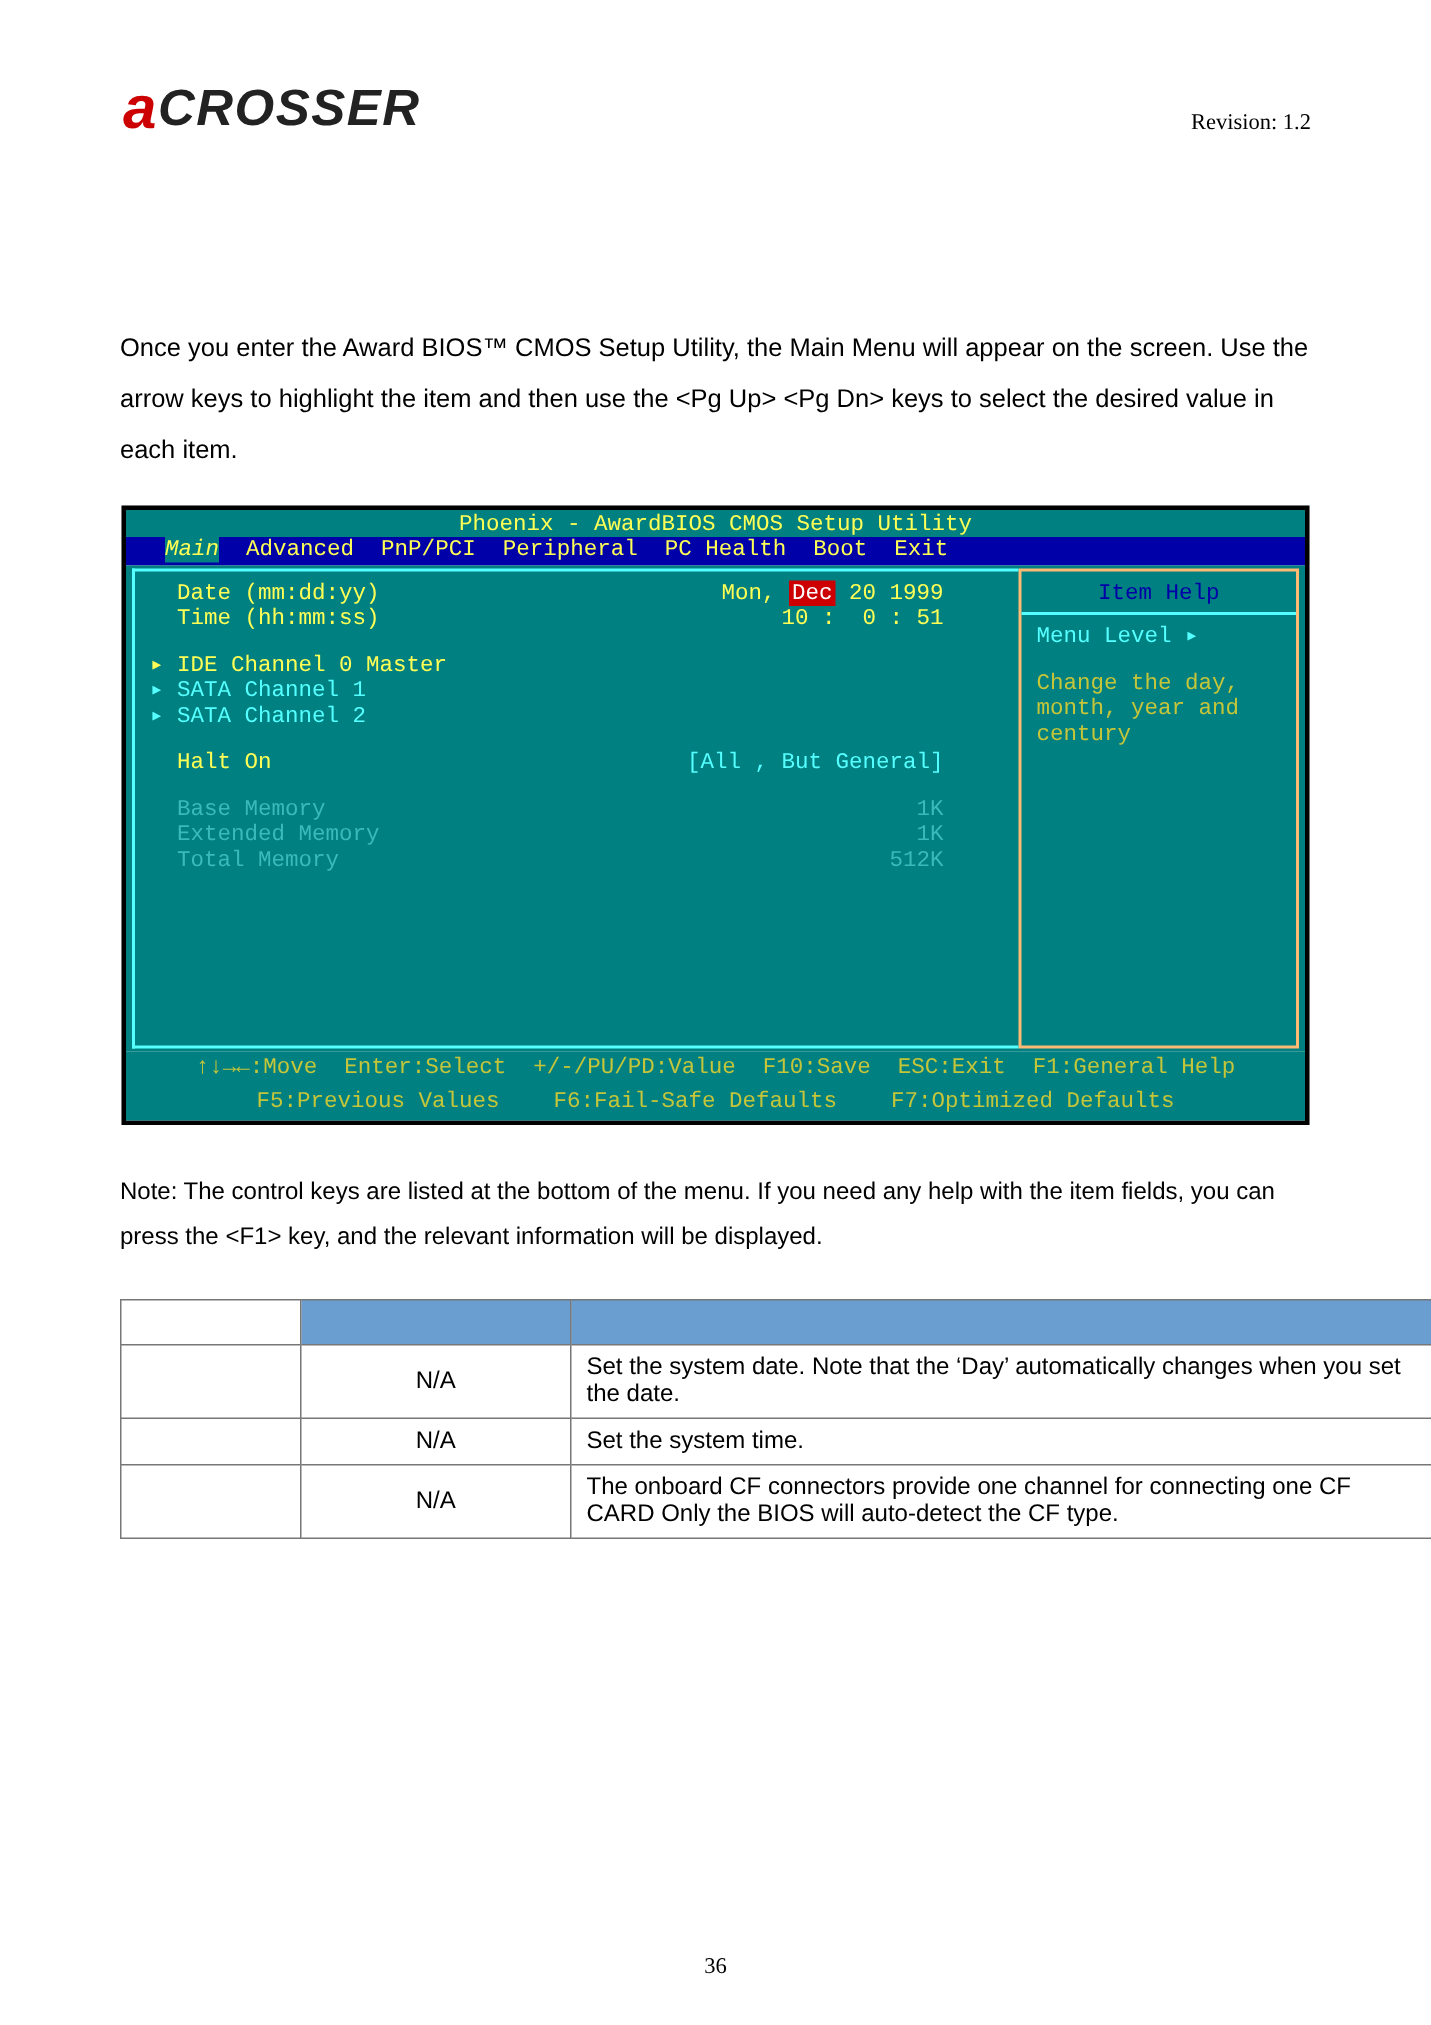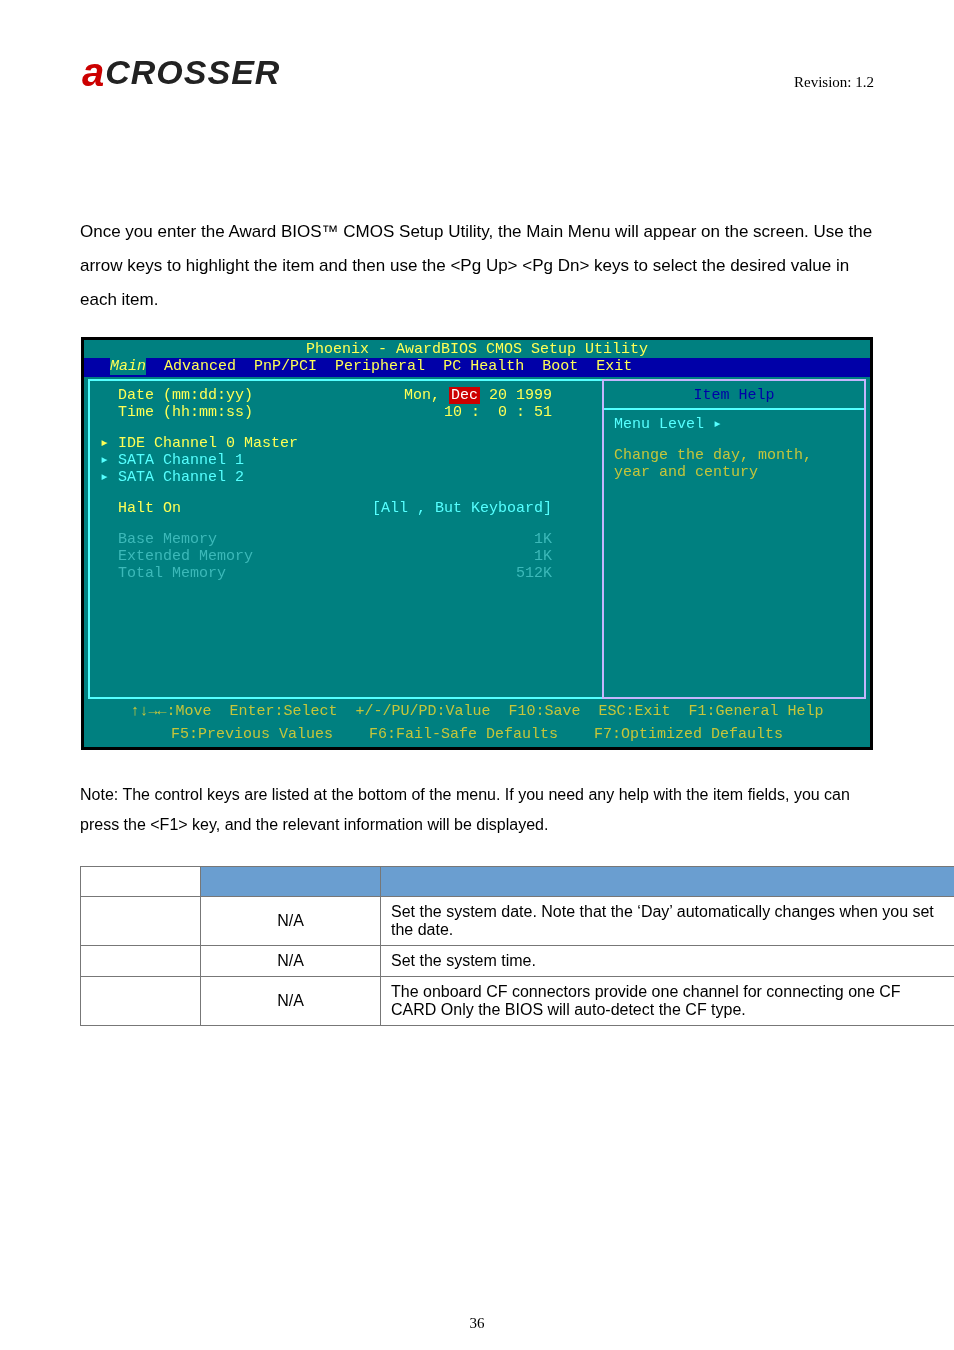--- a/index.html
+++ b/index.html
@@ -97,23 +97,23 @@
     flex: 1;
     padding: 6px 10px 6px 10px;
     border-top: 2px solid #55ffff;
     border-left: 2px solid #55ffff;
     border-bottom: 2px solid #55ffff;
     margin: 2px 0 2px 4px;
     min-height: 320px;
     position: relative;
   }
   .bios-right {
-    width: 264px;
+    width: 187px;
     padding: 6px 10px;
-    border: 2px solid #c4b5fd;
+    border: 2px solid #fdba74;
     margin: 2px 4px 2px 0;
     min-height: 320px;
   }
   .bios-right-title {
     color: #0000a8;
     text-align: center;
     margin-bottom: 4px;
   }
   .bios-right-divider {
     border-top: 2px solid #55ffff;
@@ -156,21 +156,21 @@
   }
   table.opts .hcell {
     background: #6a9ed0;
     color: #fff;
   }
   table.opts .col1 { width: 120px; color:#fff; background:#fff; }
   table.opts .col2 { width: 180px; text-align: center; }
   table.opts .col3 { }
   .pagenum {
     position: absolute;
-    bottom: 18px;
+    bottom: 30px;
     left: 0; right: 0;
     text-align: center;
     font-family: "Times New Roman", serif;
     font-size: 15px;
   }
 </style>
 </head>
 <body>
 
 <div class="page">
@@ -199,21 +199,21 @@
           <span class="bios-label">  <span>Time (hh:mm:ss)</span></span>
           <span class="bios-value">10 :  0 : 51</span>
         </div>
         <div style="height:14px"></div>
         <div class="bios-row"><span class="bios-label"><span class="tri">▸</span> <span>IDE Channel 0 Master</span></span></div>
         <div class="bios-row"><span class="bios-label" style="color:#55ffff"><span class="tri" style="color:#55ffff">▸</span> <span>SATA Channel 1</span></span></div>
         <div class="bios-row"><span class="bios-label" style="color:#55ffff"><span class="tri" style="color:#55ffff">▸</span> <span>SATA Channel 2</span></span></div>
         <div style="height:14px"></div>
         <div class="bios-row">
           <span class="bios-label">  <span>Halt On</span></span>
-          <span class="bios-value" style="color:#55ffff">[All , But Keyboard]</span>
+          <span class="bios-value" style="color:#55ffff">[All , But General]</span>
         </div>
         <div style="height:14px"></div>
         <div class="bios-row">
           <span class="bios-label-dim2">  <span>Base Memory</span></span>
           <span class="bios-value-dim">1K</span>
         </div>
         <div class="bios-row">
           <span class="bios-label-dim2">  <span>Extended Memory</span></span>
           <span class="bios-value-dim">1K</span>
         </div>

